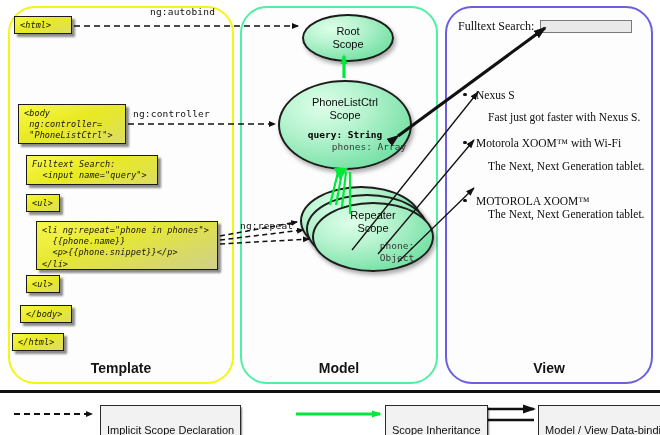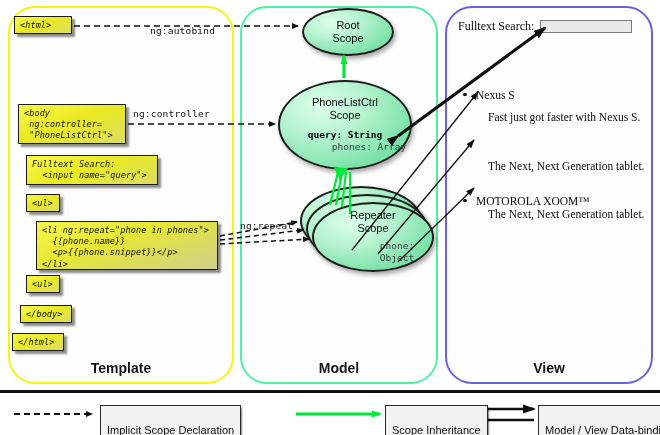--- a/index.html
+++ b/index.html
@@ -98,25 +98,25 @@
   {{phone.name}}
   &lt;p&gt;{{phone.snippet}}&lt;/p&gt;
 &lt;/li&gt;</div>
 
   <div class="code-box" style="left:26px;top:275px;width:34px;height:18px;">&lt;ul&gt;</div>
 
   <div class="code-box" style="left:20px;top:305px;width:52px;height:18px;">&lt;/body&gt;</div>
 
   <div class="code-box" style="left:12px;top:333px;width:52px;height:18px;">&lt;/html&gt;</div>
 
-  <div class="wire-label" style="left:150px;top:25px;text-align:right;">ng:autobind</div>
+  <div class="wire-label" style="left:150px;top:6px;text-align:right;">ng:autobind</div>
   <div class="wire-label" style="left:133px;top:108px;">ng:controller</div>
   <div class="wire-label" style="left:240px;top:220px;">ng:repeat</div>
 
-  <div class="scope" style="left:302px;top:8px;width:88px;height:44px;">
+  <div class="scope" style="left:302px;top:14px;width:88px;height:44px;">
     <div class="ttl">Root</div>
     <div class="ttl">Scope</div>
   </div>
 
   <div class="scope" style="left:278px;top:80px;width:130px;height:86px;">
     <div class="ttl">PhoneListCtrl</div>
     <div class="ttl">Scope</div>
     <div style="height:7px"></div>
     <div class="prop b">query: String</div>
     <div class="prop g">phones: Array</div>
@@ -136,20 +136,24 @@
       <span class="v-search-label">Fulltext Search:</span>
       <input class="v-search-input" type="text" placeholder="" style="">
     </div>
 
     <div class="v-item" style="top:78px;">
       <span class="bullet"></span>
       <span>Nexus S</span>
     </div>
     <div class="v-sub" style="top:100px;">Fast just got faster with Nexus S.</div>
 
+    <div class="v-item" style="top:126px;">
+      <span class="bullet"></span>
+      <span>Motorola XOOM™  with Wi-Fi</span>
+    </div>
     <div class="v-sub" style="top:149px;">The Next, Next Generation tablet.</div>
 
     <div class="v-item" style="top:184px;">
       <span class="bullet"></span>
       <span>MOTOROLA XOOM™</span>
     </div>
     <div class="v-sub" style="top:197px;">The Next, Next Generation tablet.</div>
   </div>
 
   <svg class="overlay" viewBox="0 0 660 435">

